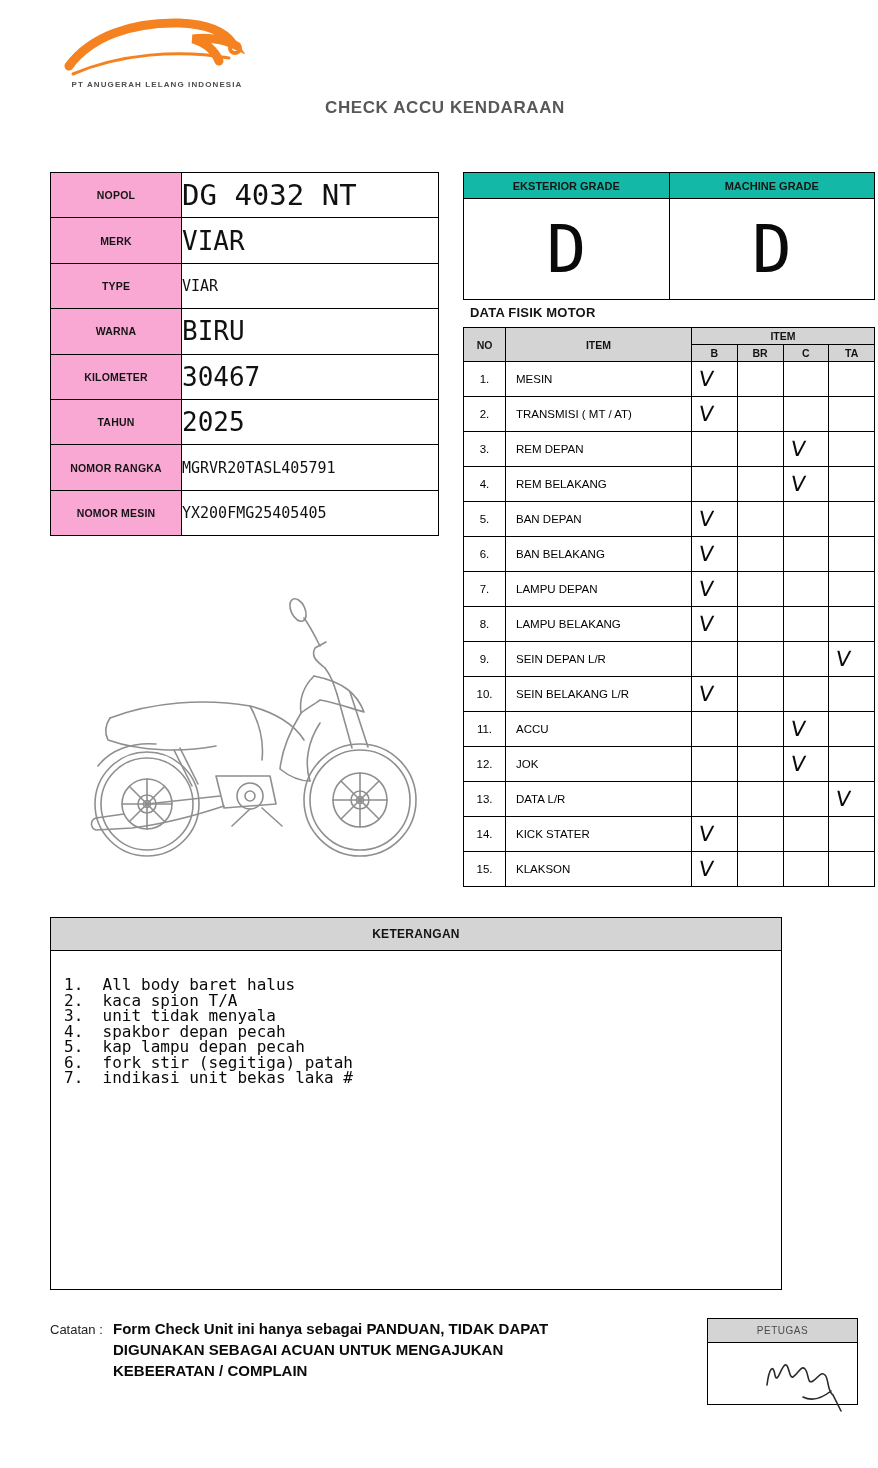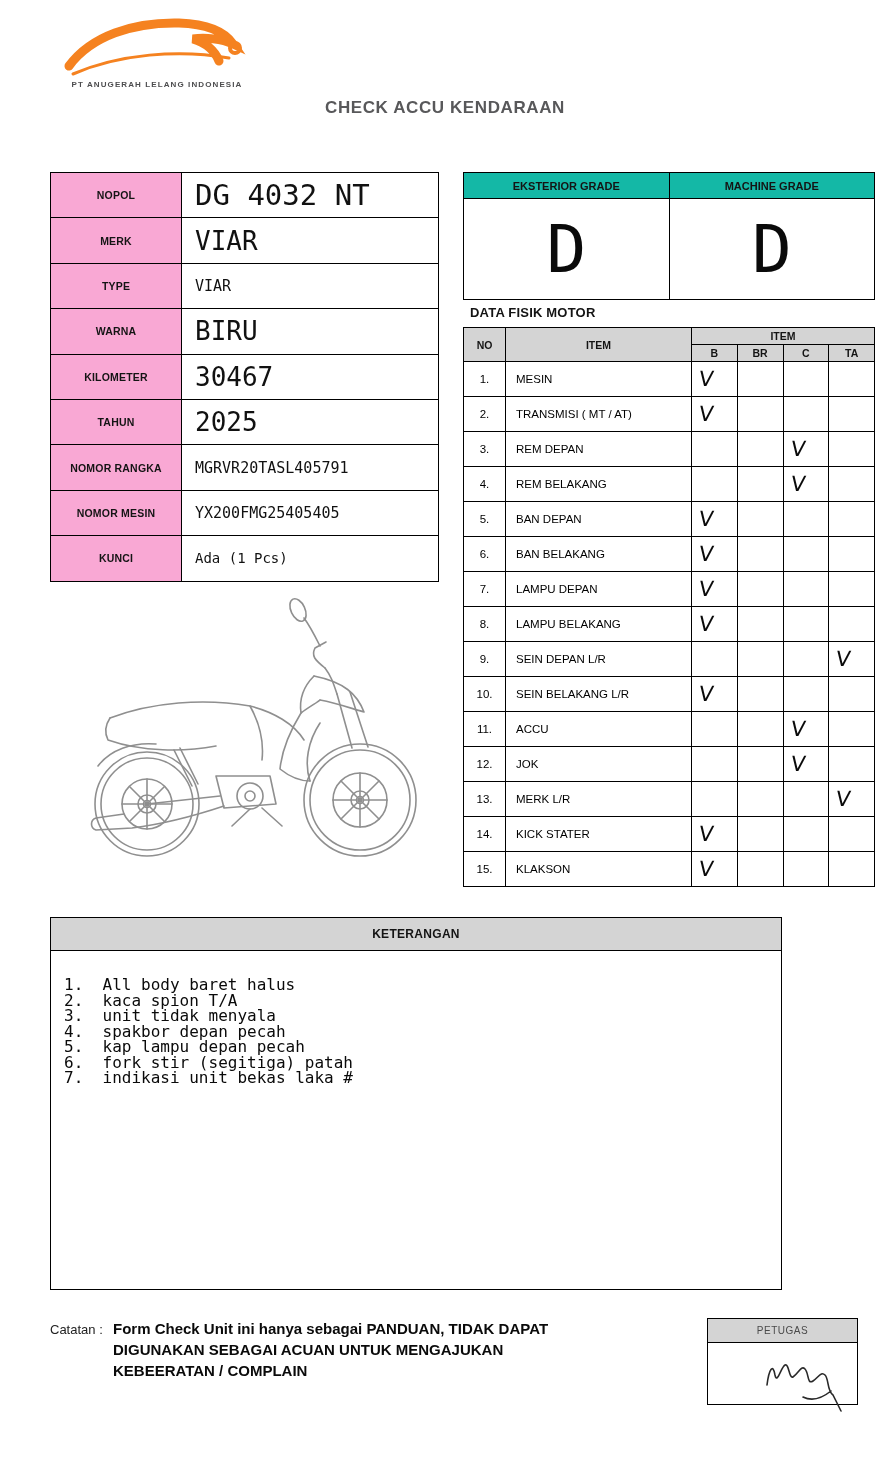--- a/index.html
+++ b/index.html
@@ -20,21 +20,21 @@
   .brand-excl  { color:#f58220; font-weight:bold; }
   .logo-subtitle { font-size:8px; letter-spacing:1.1px; color:#4d4d4f; margin-top:2px; font-weight:bold; }
 
   .doc-title { left:325px; top:98px; font-size:17px; font-weight:bold; color:#58585a; letter-spacing:0.6px; }
 
   
   .vehicle-table { left:50px; top:172px; width:389px; border-collapse:collapse; table-layout:fixed; }
   .vehicle-table tr { height:45.4px; }
   .vehicle-table td { border:1px solid #000; }
   .vi-label { width:131px; background:#f9a8d4; text-align:center; font-size:10.5px; font-weight:bold; color:#141414; letter-spacing:0.2px; }
-  .vi-value { font-family:"DejaVu Sans Mono", monospace; padding-left:13px; color:#111;margin-left:26px; }
+  .vi-value { font-family:"DejaVu Sans Mono", monospace; color:#111;margin-left:26px; }
   .size-xl { font-size:29px; }
   .size-lg { font-size:26px; }
   .size-sm { font-size:15px; }
   .size-xs { font-size:14px; }
 
   
   .grade-table { left:463px; top:172px; width:412px; border-collapse:collapse; table-layout:fixed; }
   .grade-table th, .grade-table td { border:1px solid #000; }
   .grade-head { height:26px; background:#14b8a6; font-size:11px; font-weight:bold; color:#141414; text-align:center; }
   .grade-cell { height:101px; text-align:center; vertical-align:middle;
@@ -121,24 +121,20 @@
           <td class="vi-label">TAHUN</td>
           <td class="vi-value size-lg">2025</td>
         </tr>
         <tr>
           <td class="vi-label">NOMOR RANGKA</td>
           <td class="vi-value size-sm">MGRVR20TASL405791</td>
         </tr>
         <tr>
           <td class="vi-label">NOMOR MESIN</td>
           <td class="vi-value size-sm">YX200FMG25405405</td>
-        </tr>
-        <tr>
-          <td class="vi-label">KUNCI</td>
-          <td class="vi-value size-xs">Ada (1 Pcs)</td>
         </tr>
       </tbody>
   </table>
 
   <table class="abs grade-table">
     <tbody>
         <tr>
       <th class="grade-head">EKSTERIOR GRADE</th>
       <th class="grade-head">MACHINE GRADE</th>
     </tr>
@@ -256,21 +252,21 @@
         <tr>
           <td class="df-no">12.</td>
           <td class="df-item">JOK</td>
           <td class="df-check"></td>
           <td class="df-check"></td>
           <td class="df-check"><span class="vmark">V</span></td>
           <td class="df-check"></td>
         </tr>
         <tr>
           <td class="df-no">13.</td>
-          <td class="df-item">MERK L/R</td>
+          <td class="df-item">DATA L/R</td>
           <td class="df-check"></td>
           <td class="df-check"></td>
           <td class="df-check"></td>
           <td class="df-check"><span class="vmark">V</span></td>
         </tr>
         <tr>
           <td class="df-no">14.</td>
           <td class="df-item">KICK STATER</td>
           <td class="df-check"><span class="vmark">V</span></td>
           <td class="df-check"></td>

